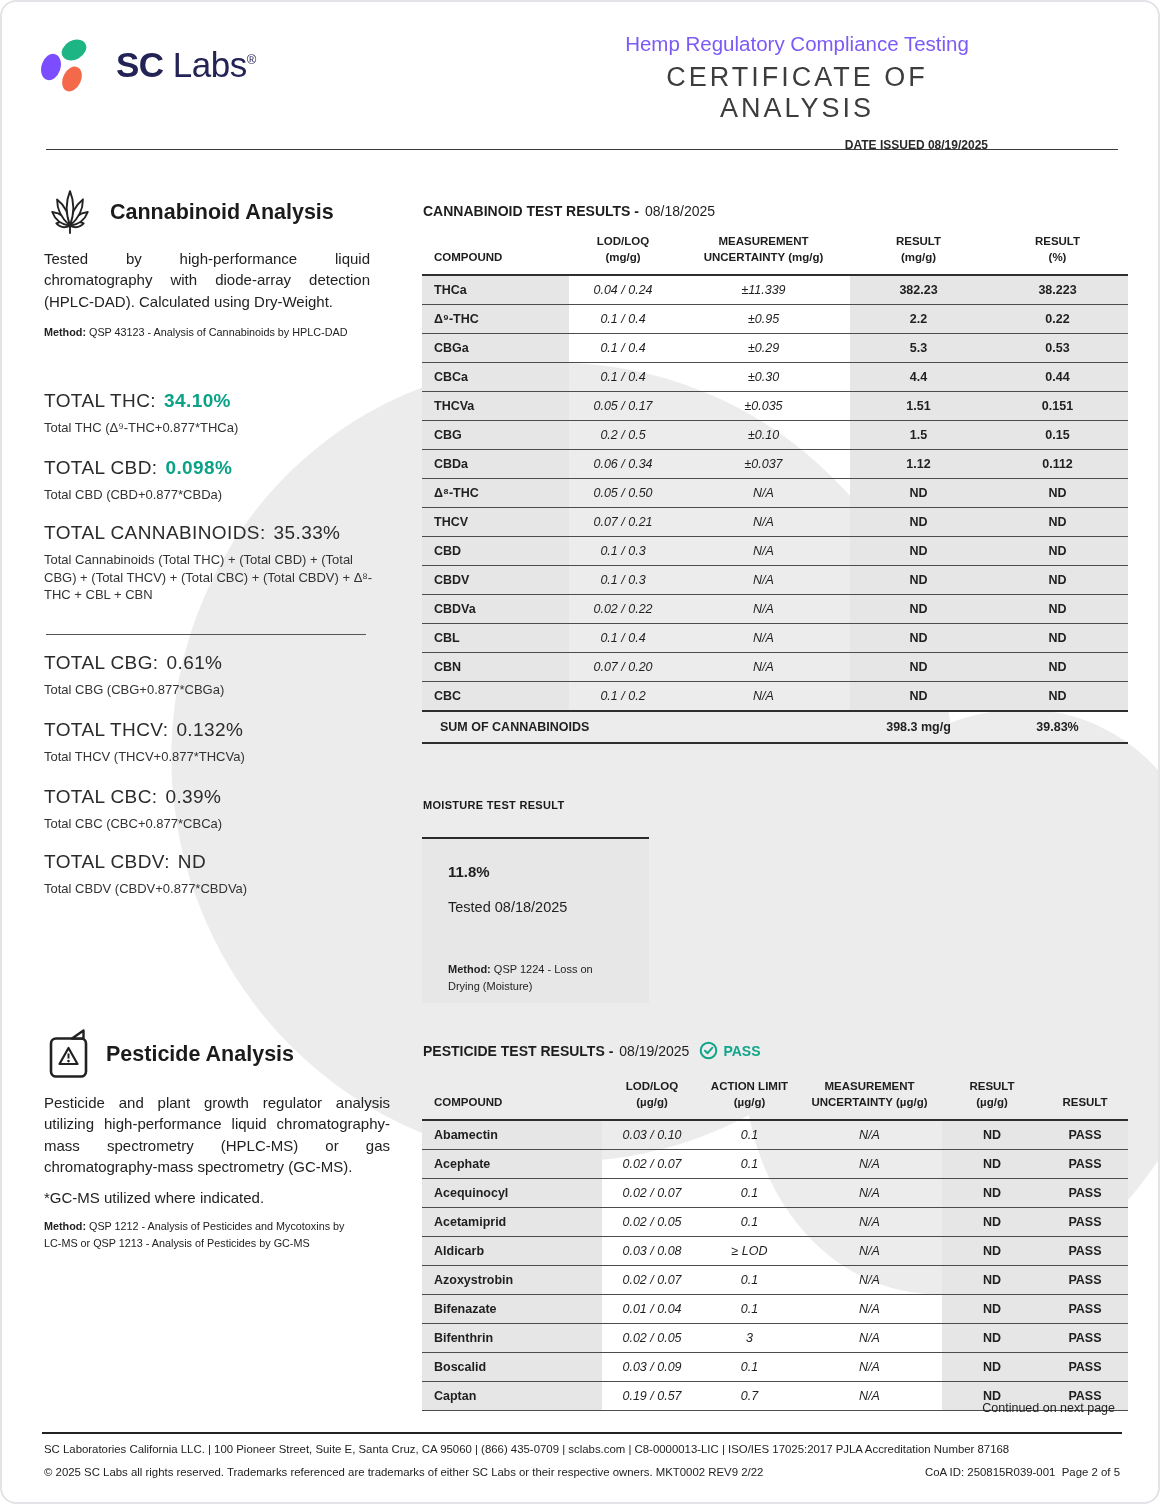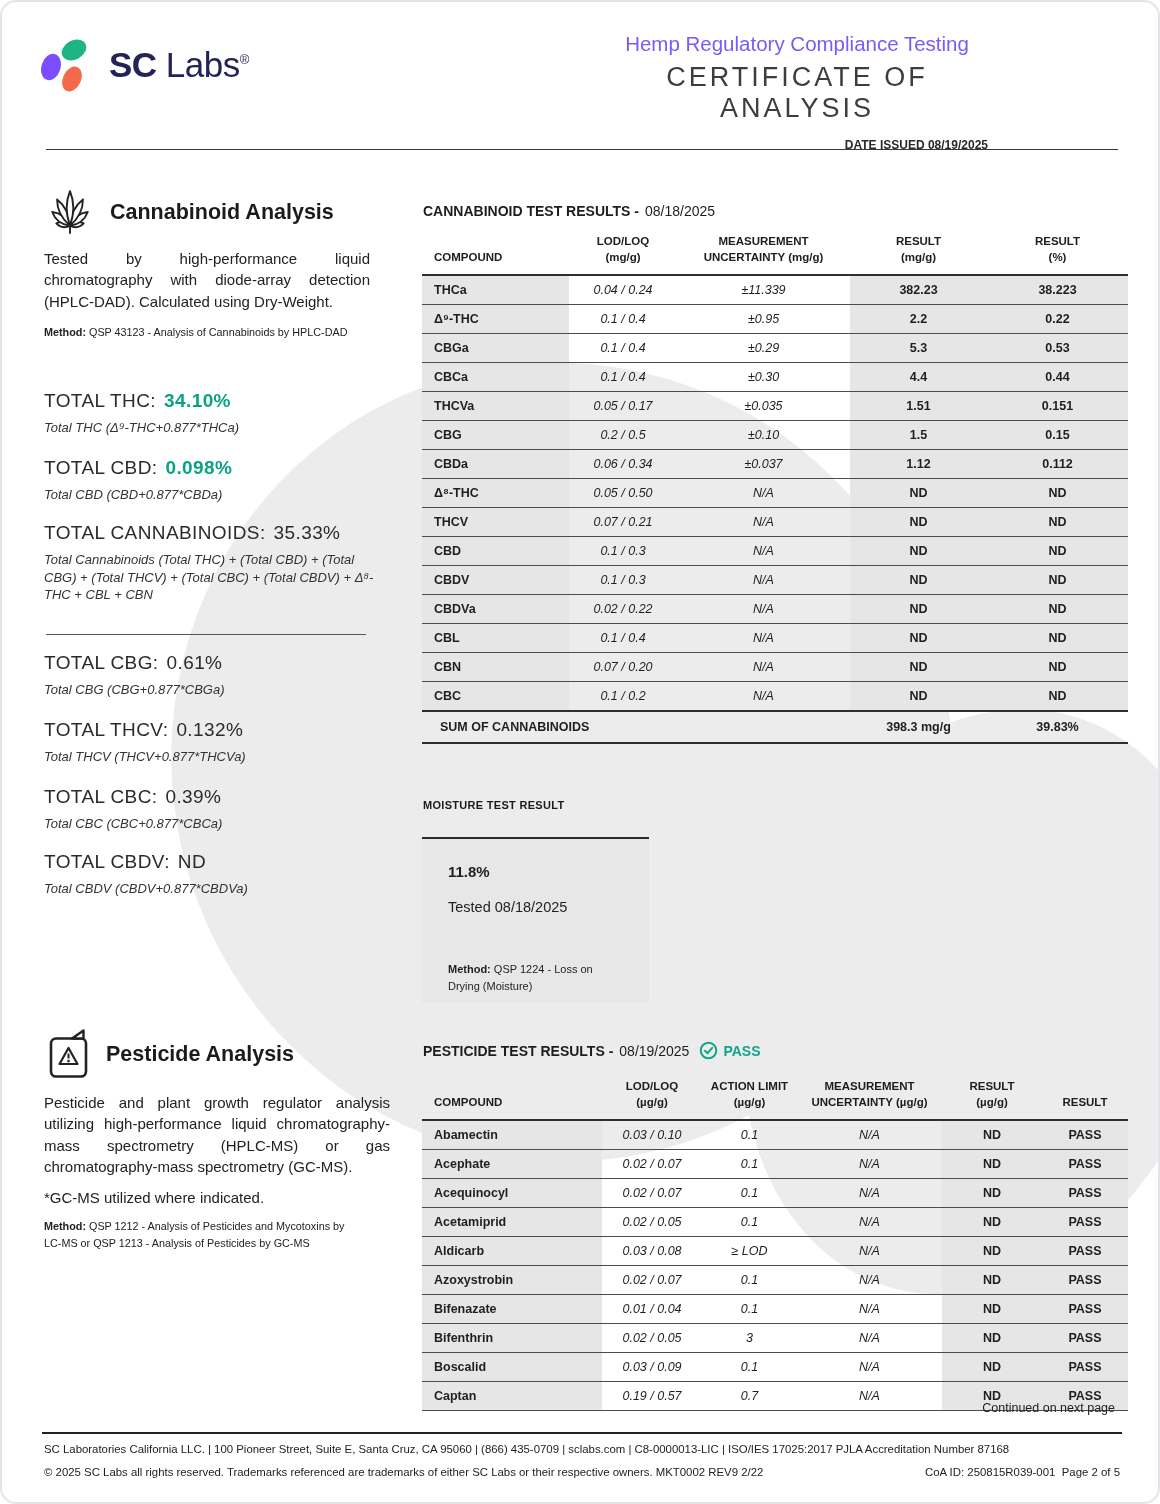--- a/index.html
+++ b/index.html
@@ -8,41 +8,41 @@
     background:#fff;border:2px solid #e4e4e8;border-radius:16px;
     font-family:"Liberation Sans","DejaVu Sans",sans-serif;color:#1f1f1f;
   }
   
   .blob{position:absolute;background:#ececec;border-radius:50%;z-index:0;}
   .blob-a{left:170px;top:360px;width:780px;height:800px;transform:rotate(-15deg);}
   .blob-b{left:750px;top:700px;width:460px;height:600px;transform:rotate(20deg);}
   .z{position:absolute;z-index:1;}
 
   
-  .logo-wrap{left:38px;top:34px;display:flex;align-items:center;gap:15px;}
+  .logo-wrap{left:38px;top:34px;display:flex;align-items:center;gap:22px;}
   .brand{font-size:35px;color:#232356;letter-spacing:-0.5px;}
   .brand .b{font-weight:800;}
   .brand .reg{font-size:13px;vertical-align:super;color:#232356;}
   .head-titles{left:600px;top:30px;width:390px;text-align:center;}
   .program{font-size:20.5px;font-weight:500;color:#7b5af5;}
   .coa-title{font-size:27px;color:#3d3d3d;letter-spacing:3px;margin-top:6px;}
   .date-issued{font-size:12px;font-weight:bold;color:#2a2a2a;text-align:right;margin-top:14px;padding-right:4px;}
   .hr-top{left:44px;top:147px;width:1072px;height:0;border-top:1.6px solid #3a3a3a;}
 
   
   .sec-head{display:flex;align-items:center;gap:12px;}
   .sec-title{font-size:21.5px;font-weight:bold;color:#1b1b1b;}
   .desc{font-size:15px;line-height:1.42;text-align:justify;color:#222;}
   .method{font-size:10.8px;line-height:1.55;color:#222;}
   .method b{font-weight:bold;}
 
   .total-label{font-size:19px;letter-spacing:0.4px;color:#2b2b2b;}
   .total-val{margin-left:8px;}
   .total-val.green{color:#0aa287;font-weight:bold;}
-  .formula{font-size:13px;color:#333;margin-top:7px;line-height:1.35;font-style:italic;}
+  .formula{font-size:13px;color:#333;margin-top:7px;line-height:1.35;}
   .hr-left{left:44px;top:632px;width:320px;height:0;border-top:1.4px solid #555;}
 
   
   .tbl-heading{font-size:14px;color:#1d1d1d;display:flex;align-items:center;gap:6px;}
   .tbl-heading .hb{font-weight:bold;}
   table{border-collapse:collapse;table-layout:fixed;width:706px;background:transparent;}
   th{font-size:11.5px;font-weight:bold;color:#1d1d1d;text-align:center;vertical-align:bottom;
      padding:4px 2px 9px 2px;white-space:pre-line;line-height:1.35;}
   th.left{text-align:left;padding-left:12px;}
   thead tr{border-bottom:2.6px solid #2e2e2e;}

